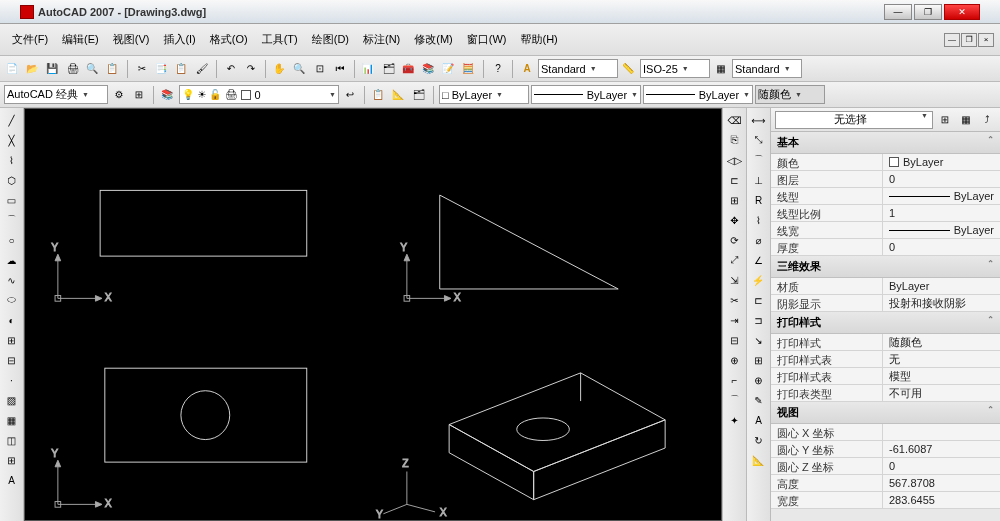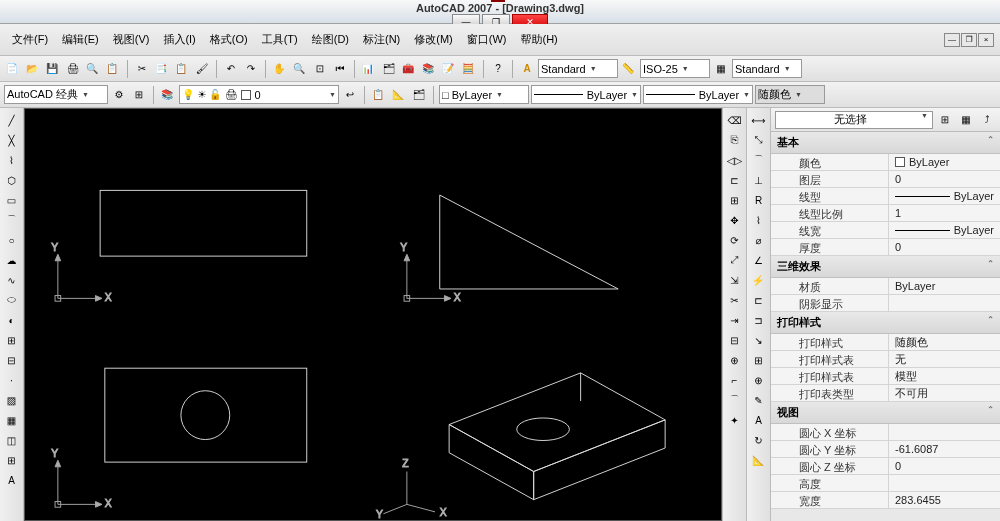--- a/index.html
+++ b/index.html
@@ -1,17 +1,17 @@
 <!DOCTYPE html>
 <html><head>
 <meta charset="utf-8">
 <style>
 * { margin: 0; padding: 0; box-sizing: border-box; font-family: "Microsoft YaHei", Tahoma, sans-serif; font-size: 11px; }
 body { background: #e8e8e8; width: 1000px; height: 521px; overflow: hidden; display: flex; flex-direction: column; }
-.titlebar { height: 24px; background: linear-gradient(#f8f8f8, #d8e0e8); display: flex; align-items: center; padding: 0 4px; border-bottom: 1px solid #a0a0a0; flex-direction: column; }
+.titlebar { height: 24px; background: linear-gradient(#f8f8f8, #d8e0e8); display: flex; align-items: center; padding: 0 20px; border-bottom: 1px solid #a0a0a0; }
 .title-icon { width: 14px; height: 14px; background: #c00; border: 1px solid #800; margin-right: 4px; }
 .title-text { flex: 1; color: #333; font-weight: bold; }
 .window-ctrls { display: flex; gap: 2px; }
 .wctrl { width: 28px; height: 16px; border: 1px solid #888; background: linear-gradient(#fafafa,#c8c8c8); text-align: center; line-height: 14px; font-size: 9px; cursor: pointer; }
 .wctrl.close { background: linear-gradient(#f44,#c00); color: #fff; border-color: #a00; width: 36px; }
 .menubar { height: 32px; background: linear-gradient(#f0f0f0,#e0e0e0); display: flex; align-items: center; padding: 0 6px; border-bottom: 1px solid #bbb; gap: 2px; }
 .menu-item { padding: 2px 6px; cursor: pointer; }
 .mdi-ctrls { margin-left: auto; display: flex; gap: 1px; }
 .mdi-btn { width: 16px; height: 14px; border: 1px solid #888; background: #e8e8e8; text-align: center; line-height: 12px; font-size: 8px; cursor: pointer; }
 .toolbar-row { height: 26px; background: linear-gradient(#f2f2f2,#e0e0e0); display: flex; align-items: center; padding: 0 4px; border-bottom: 1px solid #bbb; gap: 2px; }
@@ -25,21 +25,21 @@
 .vbtn { width: 18px; height: 18px; border: 1px solid transparent; display: flex; align-items: center; justify-content: center; cursor: pointer; font-size: 10px; }
 .viewports { flex: 1; display: grid; grid-template: 1fr 1fr / 1fr 1fr; gap: 1px; background: #000; border: 1px solid #555; }
 .vp { background: #000; position: relative; }
 .vp svg { width: 100%; height: 100%; }
 .props { width: 230px; background: #e8e8e8; border-left: 1px solid #bbb; display: flex; flex-direction: column; overflow: hidden; }
 .props-head { height: 24px; display: flex; align-items: center; padding: 0 4px; gap: 3px; border-bottom: 1px solid #bbb; background: linear-gradient(#f4f4f4,#e4e4e4); text-align: center; }
 .props-select { flex: 1; height: 18px; border: 1px solid #999; background: #fff; padding: 0 4px; }
 .prop-section { background: linear-gradient(#e8e8e8,#d8d8d8); padding: 3px 6px; border-bottom: 1px solid #c0c0c0; font-weight: bold; display: flex; justify-content: space-between; align-items: flex-start; }
 .prop-chevron { font-size: 8px; color: #777; }
 .prop-row { display: flex; border-bottom: 1px solid #d4d4d4; height: 17px; background: #f4f4f4; }
-.prop-label { width: 96px; padding: 2px 6px; border-right: 1px solid #d4d4d4; color: #333; margin-left: 22px; }
+.prop-label { width: 112px; padding: 2px 6px; border-right: 1px solid #d4d4d4; color: #333; }
 .prop-value { flex: 1; padding: 2px 6px; color: #222; display: flex; align-items: center; gap: 4px; }
 .color-swatch { width: 10px; height: 10px; border: 1px solid #555; background: #fff; }
 .lt-line { flex: 1; height: 0; border-top: 1px solid #000; }
 .layer-swatch { display: flex; align-items: center; gap: 3px; }
 .layer-swatch span { font-size: 10px; }
 </style>
 </head>
 <body>
 
 <div class="titlebar">
@@ -356,20 +356,23 @@
       </div>
     <div id="sec-threed">
         <div class="prop-row">
           <div class="prop-label">材质</div>
           <div class="prop-value">
             <span>ByLayer</span>
           </div>
         </div>
         <div class="prop-row">
           <div class="prop-label">阴影显示</div>
+          <div class="prop-value">
+            <span>投射和接收阴影</span>
+          </div>
         </div>
       </div>
 
     <div class="prop-section">
         <span>打印样式</span>
         <span class="prop-chevron">⌃</span>
       </div>
     <div id="sec-plot">
         <div class="prop-row">
           <div class="prop-label">打印样式</div>
@@ -412,20 +415,23 @@
           </div>
         </div>
         <div class="prop-row">
           <div class="prop-label">圆心 Z 坐标</div>
           <div class="prop-value">
             <span>0</span>
           </div>
         </div>
         <div class="prop-row">
           <div class="prop-label">高度</div>
+          <div class="prop-value">
+            <span>567.8708</span>
+          </div>
         </div>
         <div class="prop-row">
           <div class="prop-label">宽度</div>
           <div class="prop-value">
             <span>283.6455</span>
           </div>
         </div>
       </div>
   </div>
 </div>

